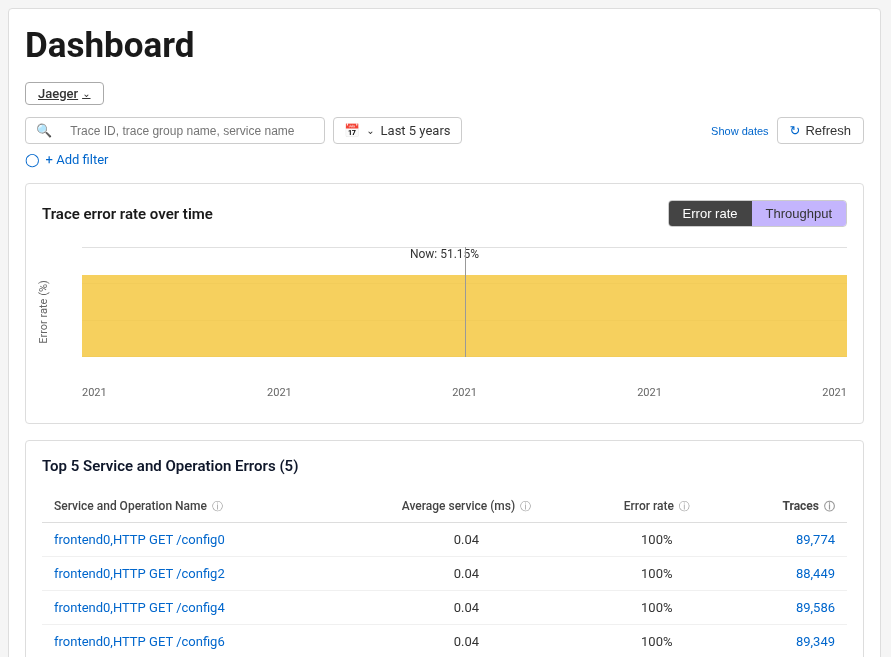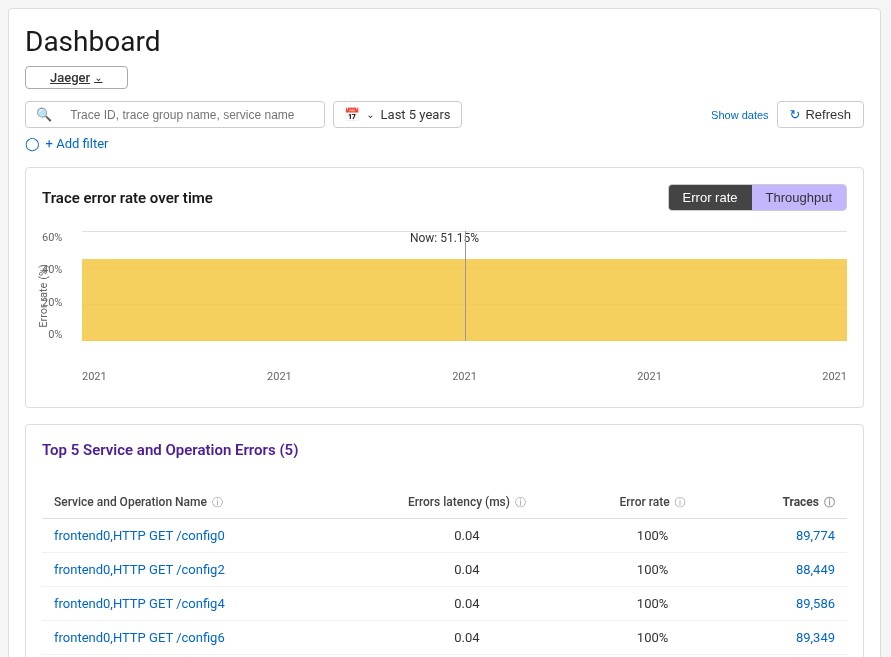--- a/index.html
+++ b/index.html
@@ -12,32 +12,32 @@
     .container {
       background: #fff;
       border: 1px solid #ddd;
       border-radius: 4px;
       margin: 8px;
       padding: 16px;
       width: 873px;
       min-height: 641px;
     }
     .page-title {
-      font-size: 28px;
-      font-weight: 400;
-      margin-bottom: 8px;
+      font-size: 35px;
+      font-weight: 700;
+      margin-bottom: 16px;
       color: #1a1a1a;
     }
     .service-selector {
       display: inline-flex;
       align-items: center;
       gap: 4px;
       border: 1px solid #aaa;
       border-radius: 4px;
-      padding: 3px 24px;
+      padding: 3px 12px;
       cursor: pointer;
       font-size: 13px;
       margin-bottom: 12px;
       font-weight: 500;
       text-decoration: underline;
     }
     .chevron-down {
       font-size: 10px;
     }
     .toolbar {
@@ -244,22 +244,22 @@
       white-space: nowrap;
     }
     .table-section {
       border: 1px solid #ddd;
       border-radius: 4px;
       padding: 16px;
     }
     .table-section-title {
       font-size: 15px;
       font-weight: 600;
-      margin-bottom: 28px;
-      color: #4c1d95;
+      margin-bottom: 16px;
+      color: #0f172a;
     }
     table {
       width: 100%;
       border-collapse: collapse;
       font-size: 13px;
     }
     th {
       text-align: left;
       padding: 8px 12px;
       font-weight: 500;
@@ -342,26 +342,20 @@
       <div class="tab-group">
         <button class="tab-btn active">Error rate</button>
         <button class="tab-btn">Throughput</button>
       </div>
     </div>
 
     <div class="chart-area">
       <div class="chart-tooltip">Now: 51.15%</div>
       <div class="chart-inner">
         <span class="y-label">Error rate (%)</span>
-        <div class="y-axis">
-          <span>60%</span>
-          <span>40%</span>
-          <span>20%</span>
-          <span>0%</span>
-        </div>
         <div class="chart-plot">
           <div class="chart-gridlines">
             <div class="gridline"></div>
             <div class="gridline"></div>
             <div class="gridline"></div>
             <div class="gridline"></div>
           </div>
           <div class="chart-bar-area"></div>
           <div class="cursor-line"></div>
         </div>
@@ -380,21 +374,21 @@
   <div class="table-section">
     <div class="table-section-title">Top 5 Service and Operation Errors (5)</div>
     <table>
       <thead>
         <tr>
           <th>
             <span>Service and Operation Name</span>
             <span class="info-icon">ⓘ</span>
           </th>
           <th style="text-align:center;">
-            <span>Errors latency (ms)</span>
+            <span>Average service (ms)</span>
             <span class="info-icon">ⓘ</span>
           </th>
           <th style="text-align:center;">
             <span>Error rate</span>
             <span class="info-icon">ⓘ</span>
           </th>
           <th style="text-align:right;font-weight:bold;">
             <span>Traces</span>
             <span class="info-icon">ⓘ</span>
           </th>

